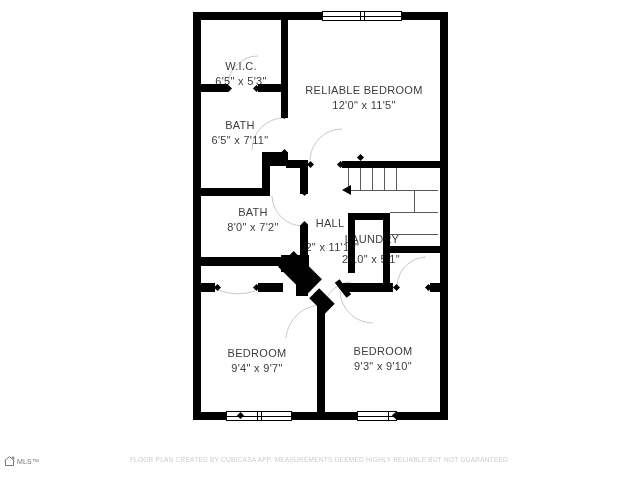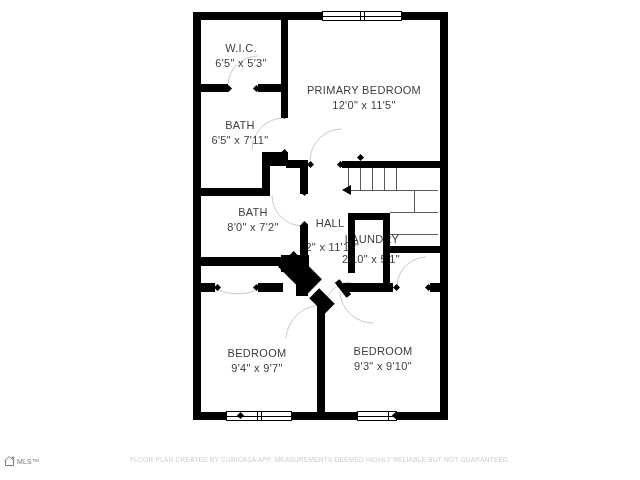--- a/index.html
+++ b/index.html
@@ -120,26 +120,26 @@
   <div class="tick" style="left:308px;top:162px;"></div>
   <div class="tick" style="left:338px;top:162px;"></div>
   <div class="tick" style="left:302px;top:190px;"></div>
   <div class="tick" style="left:302px;top:222px;"></div>
   <div class="tick" style="left:358px;top:155px;"></div>
   <div class="tick" style="left:215px;top:285px;"></div>
   <div class="tick" style="left:254px;top:285px;"></div>
   <div class="tick" style="left:394px;top:285px;"></div>
   <div class="tick" style="left:426px;top:285px;"></div>
 
-  <div class="room" style="left:241px;top:41px;">
+  <div class="room" style="left:241px;top:59px;">
     <span class="nm">W.I.C.</span>
     <span class="dm">6'5" x 5'3"</span>
   </div>
   <div class="room" style="left:364px;top:83px;">
-    <span class="nm">PRIMARY BEDROOM</span>
+    <span class="nm">RELIABLE BEDROOM</span>
     <span class="dm">12'0" x 11'5"</span>
   </div>
   <div class="room" style="left:240px;top:118px;">
     <span class="nm">BATH</span>
     <span class="dm">6'5" x 7'11"</span>
   </div>
   <div class="room" style="left:253px;top:205px;">
     <span class="nm">BATH</span>
     <span class="dm">8'0" x 7'2"</span>
   </div>

